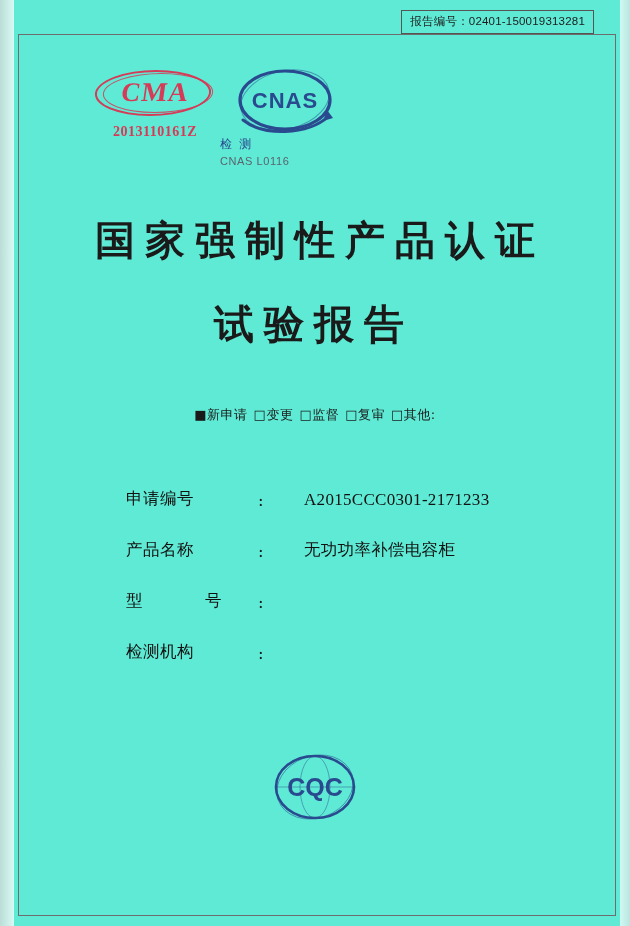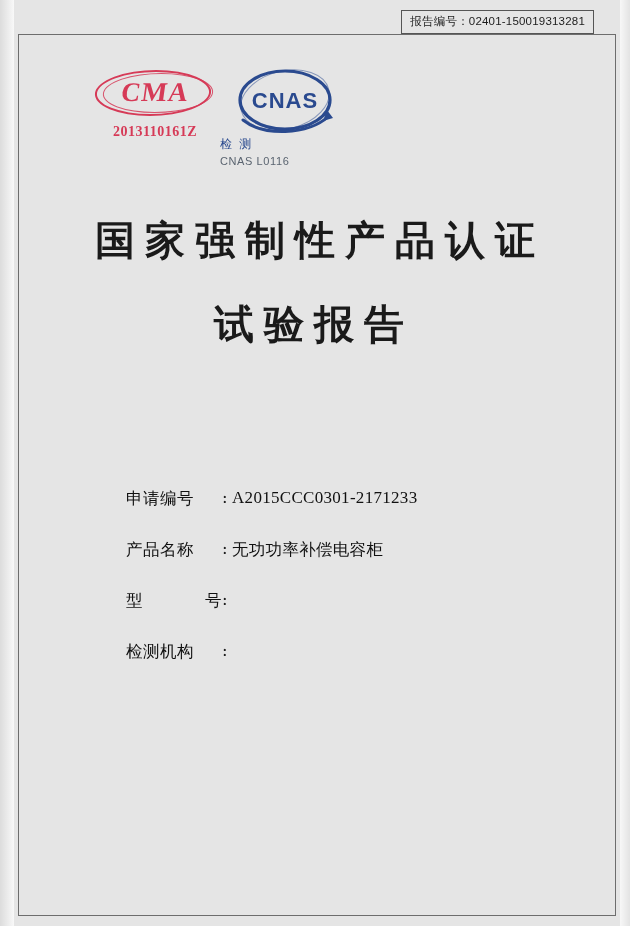--- a/index.html
+++ b/index.html
@@ -7,21 +7,21 @@
     padding: 0;
     background: #8a8a8a;
   }
   body {
     font-family: "Liberation Serif", "DejaVu Serif", serif;
   }
   .page {
     position: relative;
     width: 630px;
     height: 926px;
-    background: #e5e5e5;
+    background: #5eead4;
     overflow: hidden;
   }
   
   .page::before {
     content: "";
     position: absolute;
     left: 0; top: 0;
     width: 14px; height: 100%;
     background: linear-gradient(to right, #d9d9d9, #ffffff);
     opacity: .75;
@@ -197,22 +197,23 @@
     position: absolute;
     top: 488px;
     left: 126px;
     width: 420px;
     font-family: "DejaVu Serif", "Liberation Serif", serif;
     font-size: 16.5px;
     color: #111;
   }
   .field-row {
     display: flex;
-    align-items: flex-start;
+    align-items: flex-end;
     margin-bottom: 29px;
+    gap: 36px;
   }
   .field-label {
     width: 96px;
     flex: 0 0 96px;
     letter-spacing: .5px;
   }
   .field-label.spread {
     display: flex;
     justify-content: space-between;
     padding-right: 0;
@@ -277,20 +278,21 @@
       </div>
       <div class="cnas-sub1">检 测</div>
       <div class="cnas-sub2">CNAS L0116</div>
     </div>
 
   </div>
 
   <div class="title-main">国家强制性产品认证</div>
   <div class="title-sub">试验报告</div>
 
+  <div class="checkline"><span>■新申请</span><span>□变更</span><span>□监督</span><span>□复审</span><span>□其他:</span></div>
 
   <div class="fields">
 
     <div class="field-row">
       <div class="field-label">申请编号</div>
       <div class="field-colon">:</div>
       <div class="field-value latin">A2015CCC0301-2171233</div>
     </div>
 
     <div class="field-row">
@@ -307,14 +309,23 @@
       <div class="field-colon">:</div>
     </div>
 
     <div class="field-row" style="margin-bottom:0">
       <div class="field-label">检测机构</div>
       <div class="field-colon">:</div>
     </div>
 
   </div>
 
+  <div class="cqc">
+    <svg width="110" height="78" viewBox="0 0 110 78">
+      <ellipse cx="55" cy="39" rx="39" ry="31" fill="none" stroke="#2a4a8f" stroke-width="2.6"></ellipse>
+      <ellipse cx="55" cy="39" rx="39" ry="31" fill="none" stroke="#2a4a8f" stroke-width="0.9" opacity=".55" transform="rotate(-20 55 39)"></ellipse>
+      <ellipse cx="55" cy="39" rx="15" ry="31" fill="none" stroke="#2a4a8f" stroke-width="0.9" opacity=".5"></ellipse>
+      <line x1="16" y1="39" x2="94" y2="39" stroke="#2a4a8f" stroke-width="0.9" opacity=".5"></line>
+      <text x="55" y="48" text-anchor="middle" font-family="Liberation Sans, sans-serif" font-size="25" font-weight="bold" fill="#2a4a8f" letter-spacing="0">CQC</text>
+    </svg>
+  </div>
 
 </div>
 
 </body></html>

